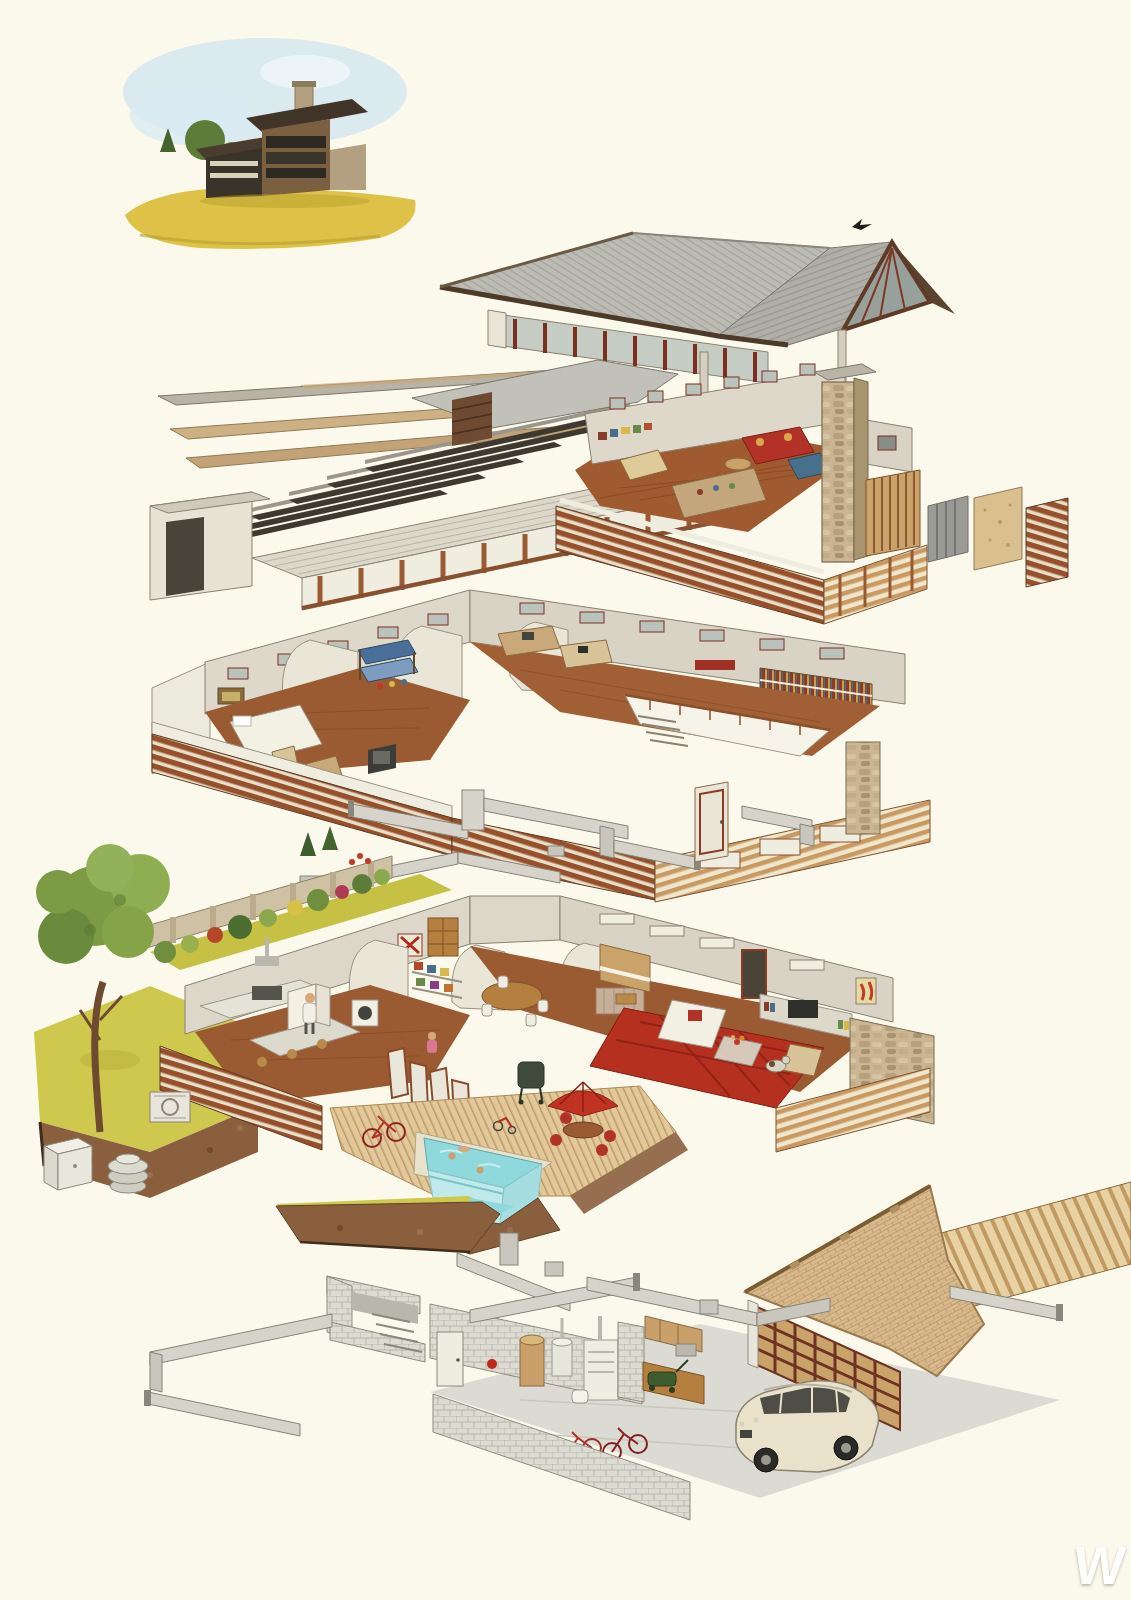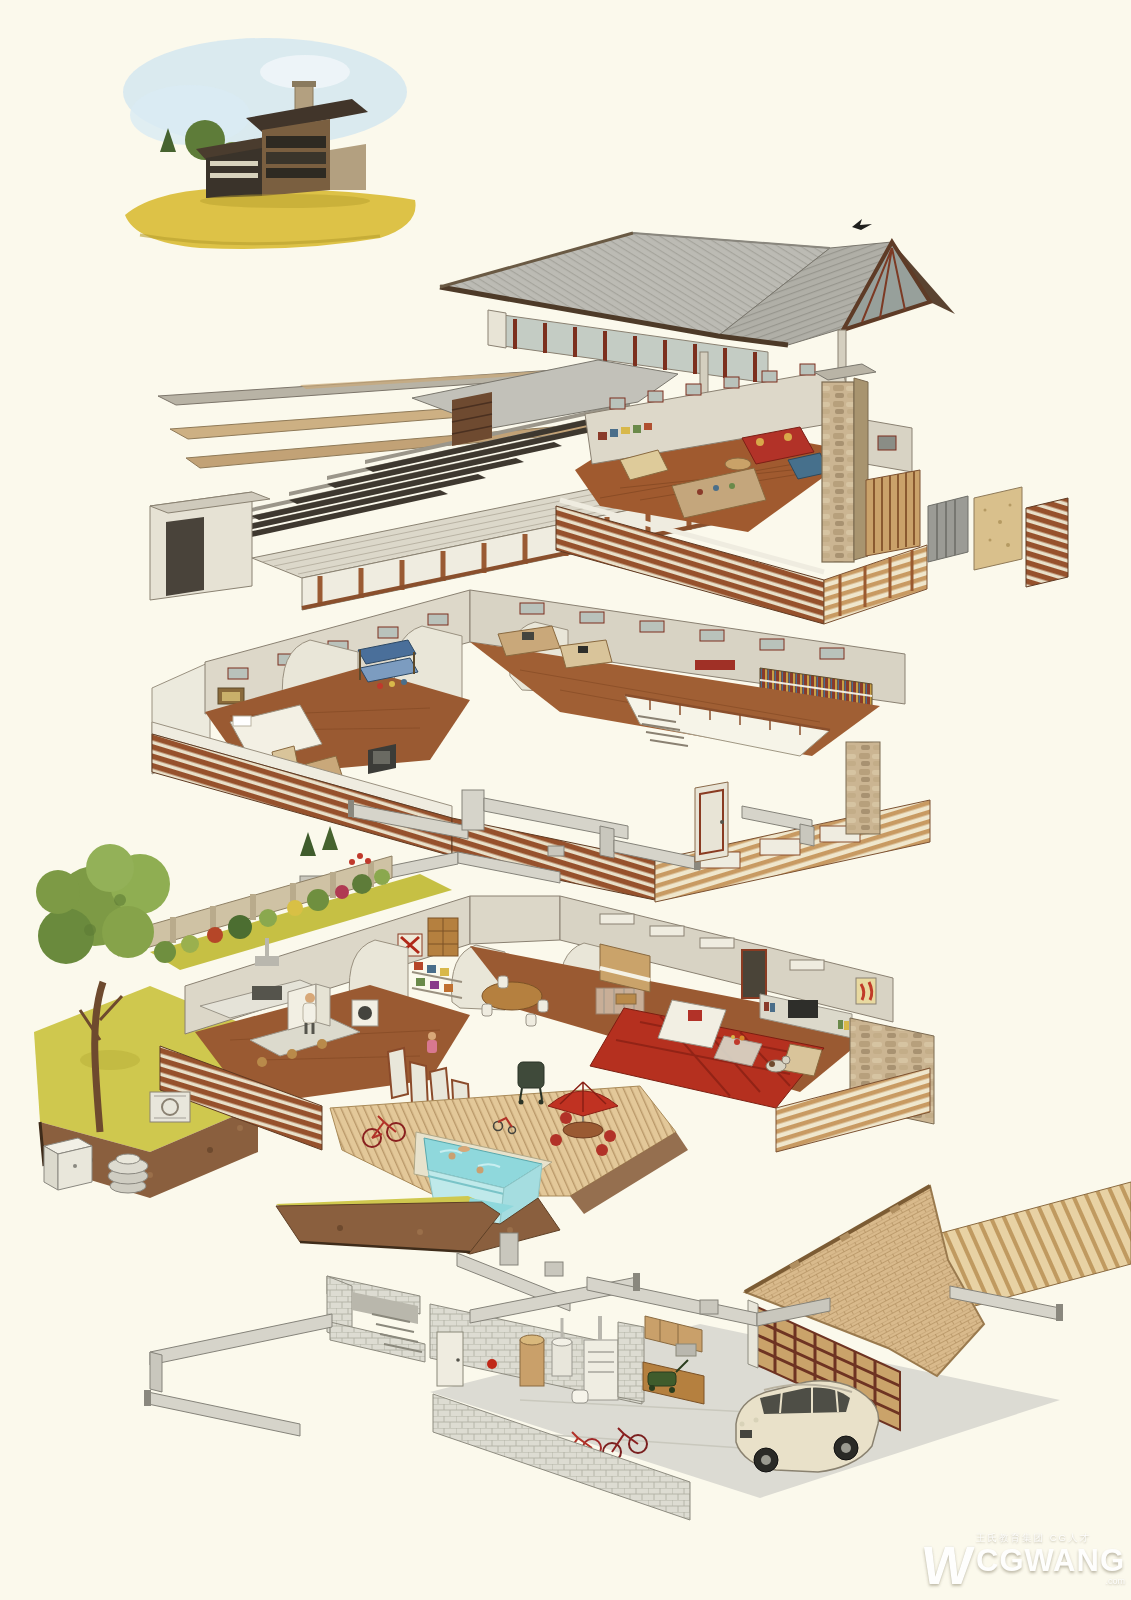--- a/index.html
+++ b/index.html
@@ -629,19 +629,14 @@
     <polygon points="150,1352 332,1314 332,1327 150,1365" fill="#d6d4ca" stroke="#85837a"></polygon>
     <polygon points="150,1352 162,1355 162,1392 150,1389" fill="#c9c7bd" stroke="#85837a"></polygon>
     <polygon points="148,1392 300,1424 300,1436 148,1404" fill="#d6d4ca" stroke="#85837a"></polygon>
     <rect x="144" y="1390" width="7" height="16" fill="#8a887e"></rect>
   </g>
 </g>
 </svg>
 
 <div class="watermark">
   <span class="wm-logo">W</span>
-  <span class="wm-col">
-    <span class="wm-tagline">王氏教育集团 CG人才</span>
-    <span class="wm-brand">CGWANG</span>
-    <span class="wm-domain">.com</span>
-  </span>
 </div>
 </div>
 
 </body></html>

